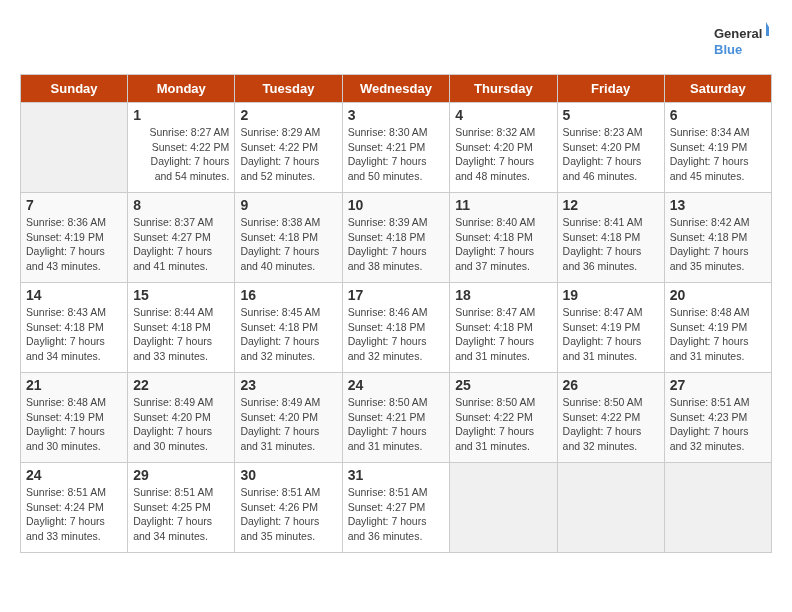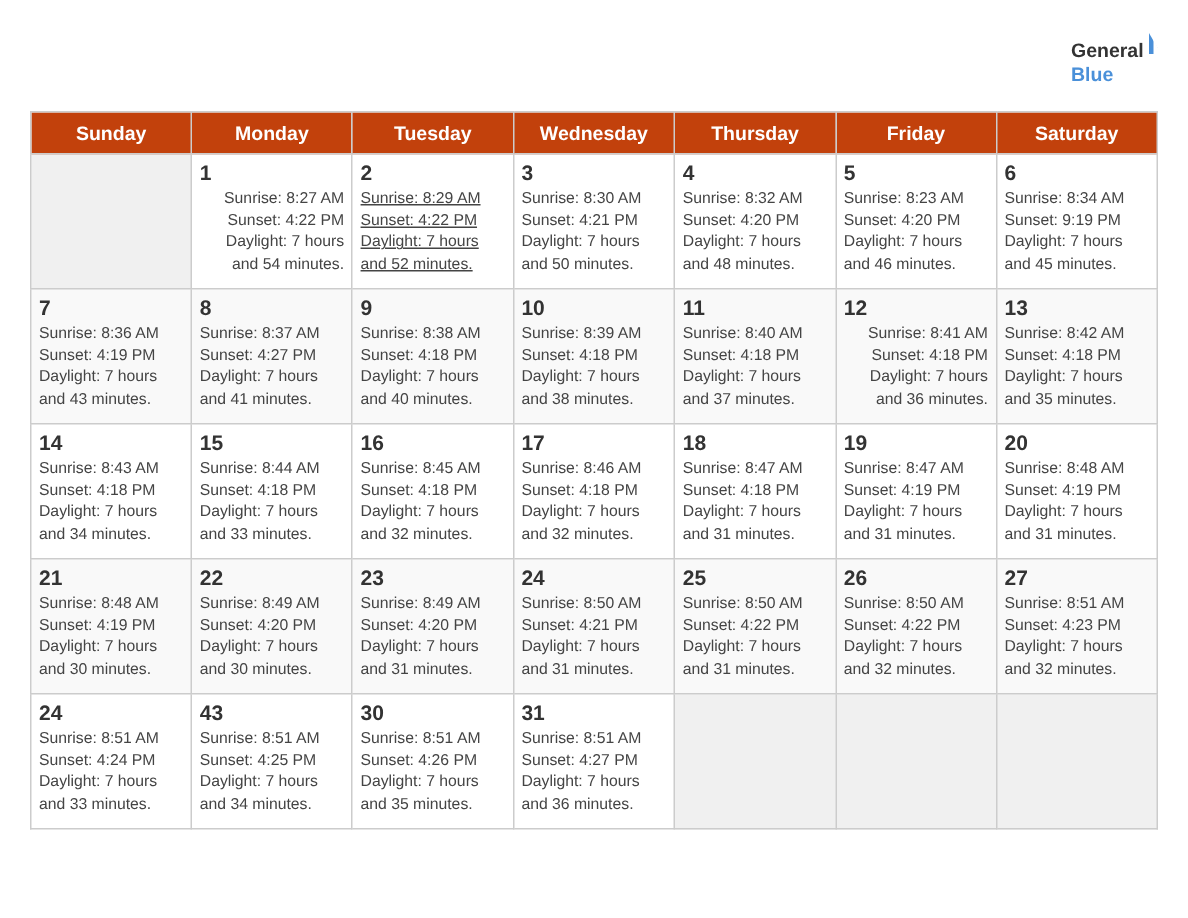--- a/index.html
+++ b/index.html
@@ -111,21 +111,21 @@
         <td class="empty-cell"></td>
         <td>
           <span class="day-number">1</span>
           <div class="day-info" style="white-space: pre-line; text-align: right;">Sunrise: 8:27 AM
 Sunset: 4:22 PM
 Daylight: 7 hours
 and 54 minutes.</div>
         </td>
         <td>
           <span class="day-number">2</span>
-          <div class="day-info" style="white-space: pre-line; text-decoration: underline;">Sunrise: 8:29 AM
+          <div class="day-info" style="white-space: pre-line;">Sunrise: 8:29 AM
 Sunset: 4:22 PM
 Daylight: 7 hours
 and 52 minutes.</div>
         </td>
         <td>
           <span class="day-number">3</span>
           <div class="day-info" style="white-space: pre-line;">Sunrise: 8:30 AM
 Sunset: 4:21 PM
 Daylight: 7 hours
 and 50 minutes.</div>
@@ -140,21 +140,21 @@
         <td>
           <span class="day-number">5</span>
           <div class="day-info" style="white-space: pre-line;">Sunrise: 8:23 AM
 Sunset: 4:20 PM
 Daylight: 7 hours
 and 46 minutes.</div>
         </td>
         <td>
           <span class="day-number">6</span>
           <div class="day-info" style="white-space: pre-line;">Sunrise: 8:34 AM
-Sunset: 9:19 PM
+Sunset: 4:19 PM
 Daylight: 7 hours
 and 45 minutes.</div>
         </td>
       </tr>
       <tr>
         <td>
           <span class="day-number">7</span>
           <div class="day-info" style="white-space: pre-line;">Sunrise: 8:36 AM
 Sunset: 4:19 PM
 Daylight: 7 hours
@@ -183,21 +183,21 @@
         </td>
         <td>
           <span class="day-number">11</span>
           <div class="day-info" style="white-space: pre-line;">Sunrise: 8:40 AM
 Sunset: 4:18 PM
 Daylight: 7 hours
 and 37 minutes.</div>
         </td>
         <td>
           <span class="day-number">12</span>
-          <div class="day-info" style="white-space: pre-line; text-align: right;">Sunrise: 8:41 AM
+          <div class="day-info" style="white-space: pre-line;">Sunrise: 8:41 AM
 Sunset: 4:18 PM
 Daylight: 7 hours
 and 36 minutes.</div>
         </td>
         <td>
           <span class="day-number">13</span>
           <div class="day-info" style="white-space: pre-line;">Sunrise: 8:42 AM
 Sunset: 4:18 PM
 Daylight: 7 hours
 and 35 minutes.</div>
@@ -307,21 +307,21 @@
       </tr>
       <tr>
         <td>
           <span class="day-number">24</span>
           <div class="day-info" style="white-space: pre-line;">Sunrise: 8:51 AM
 Sunset: 4:24 PM
 Daylight: 7 hours
 and 33 minutes.</div>
         </td>
         <td>
-          <span class="day-number">43</span>
+          <span class="day-number">29</span>
           <div class="day-info" style="white-space: pre-line;">Sunrise: 8:51 AM
 Sunset: 4:25 PM
 Daylight: 7 hours
 and 34 minutes.</div>
         </td>
         <td>
           <span class="day-number">30</span>
           <div class="day-info" style="white-space: pre-line;">Sunrise: 8:51 AM
 Sunset: 4:26 PM
 Daylight: 7 hours

